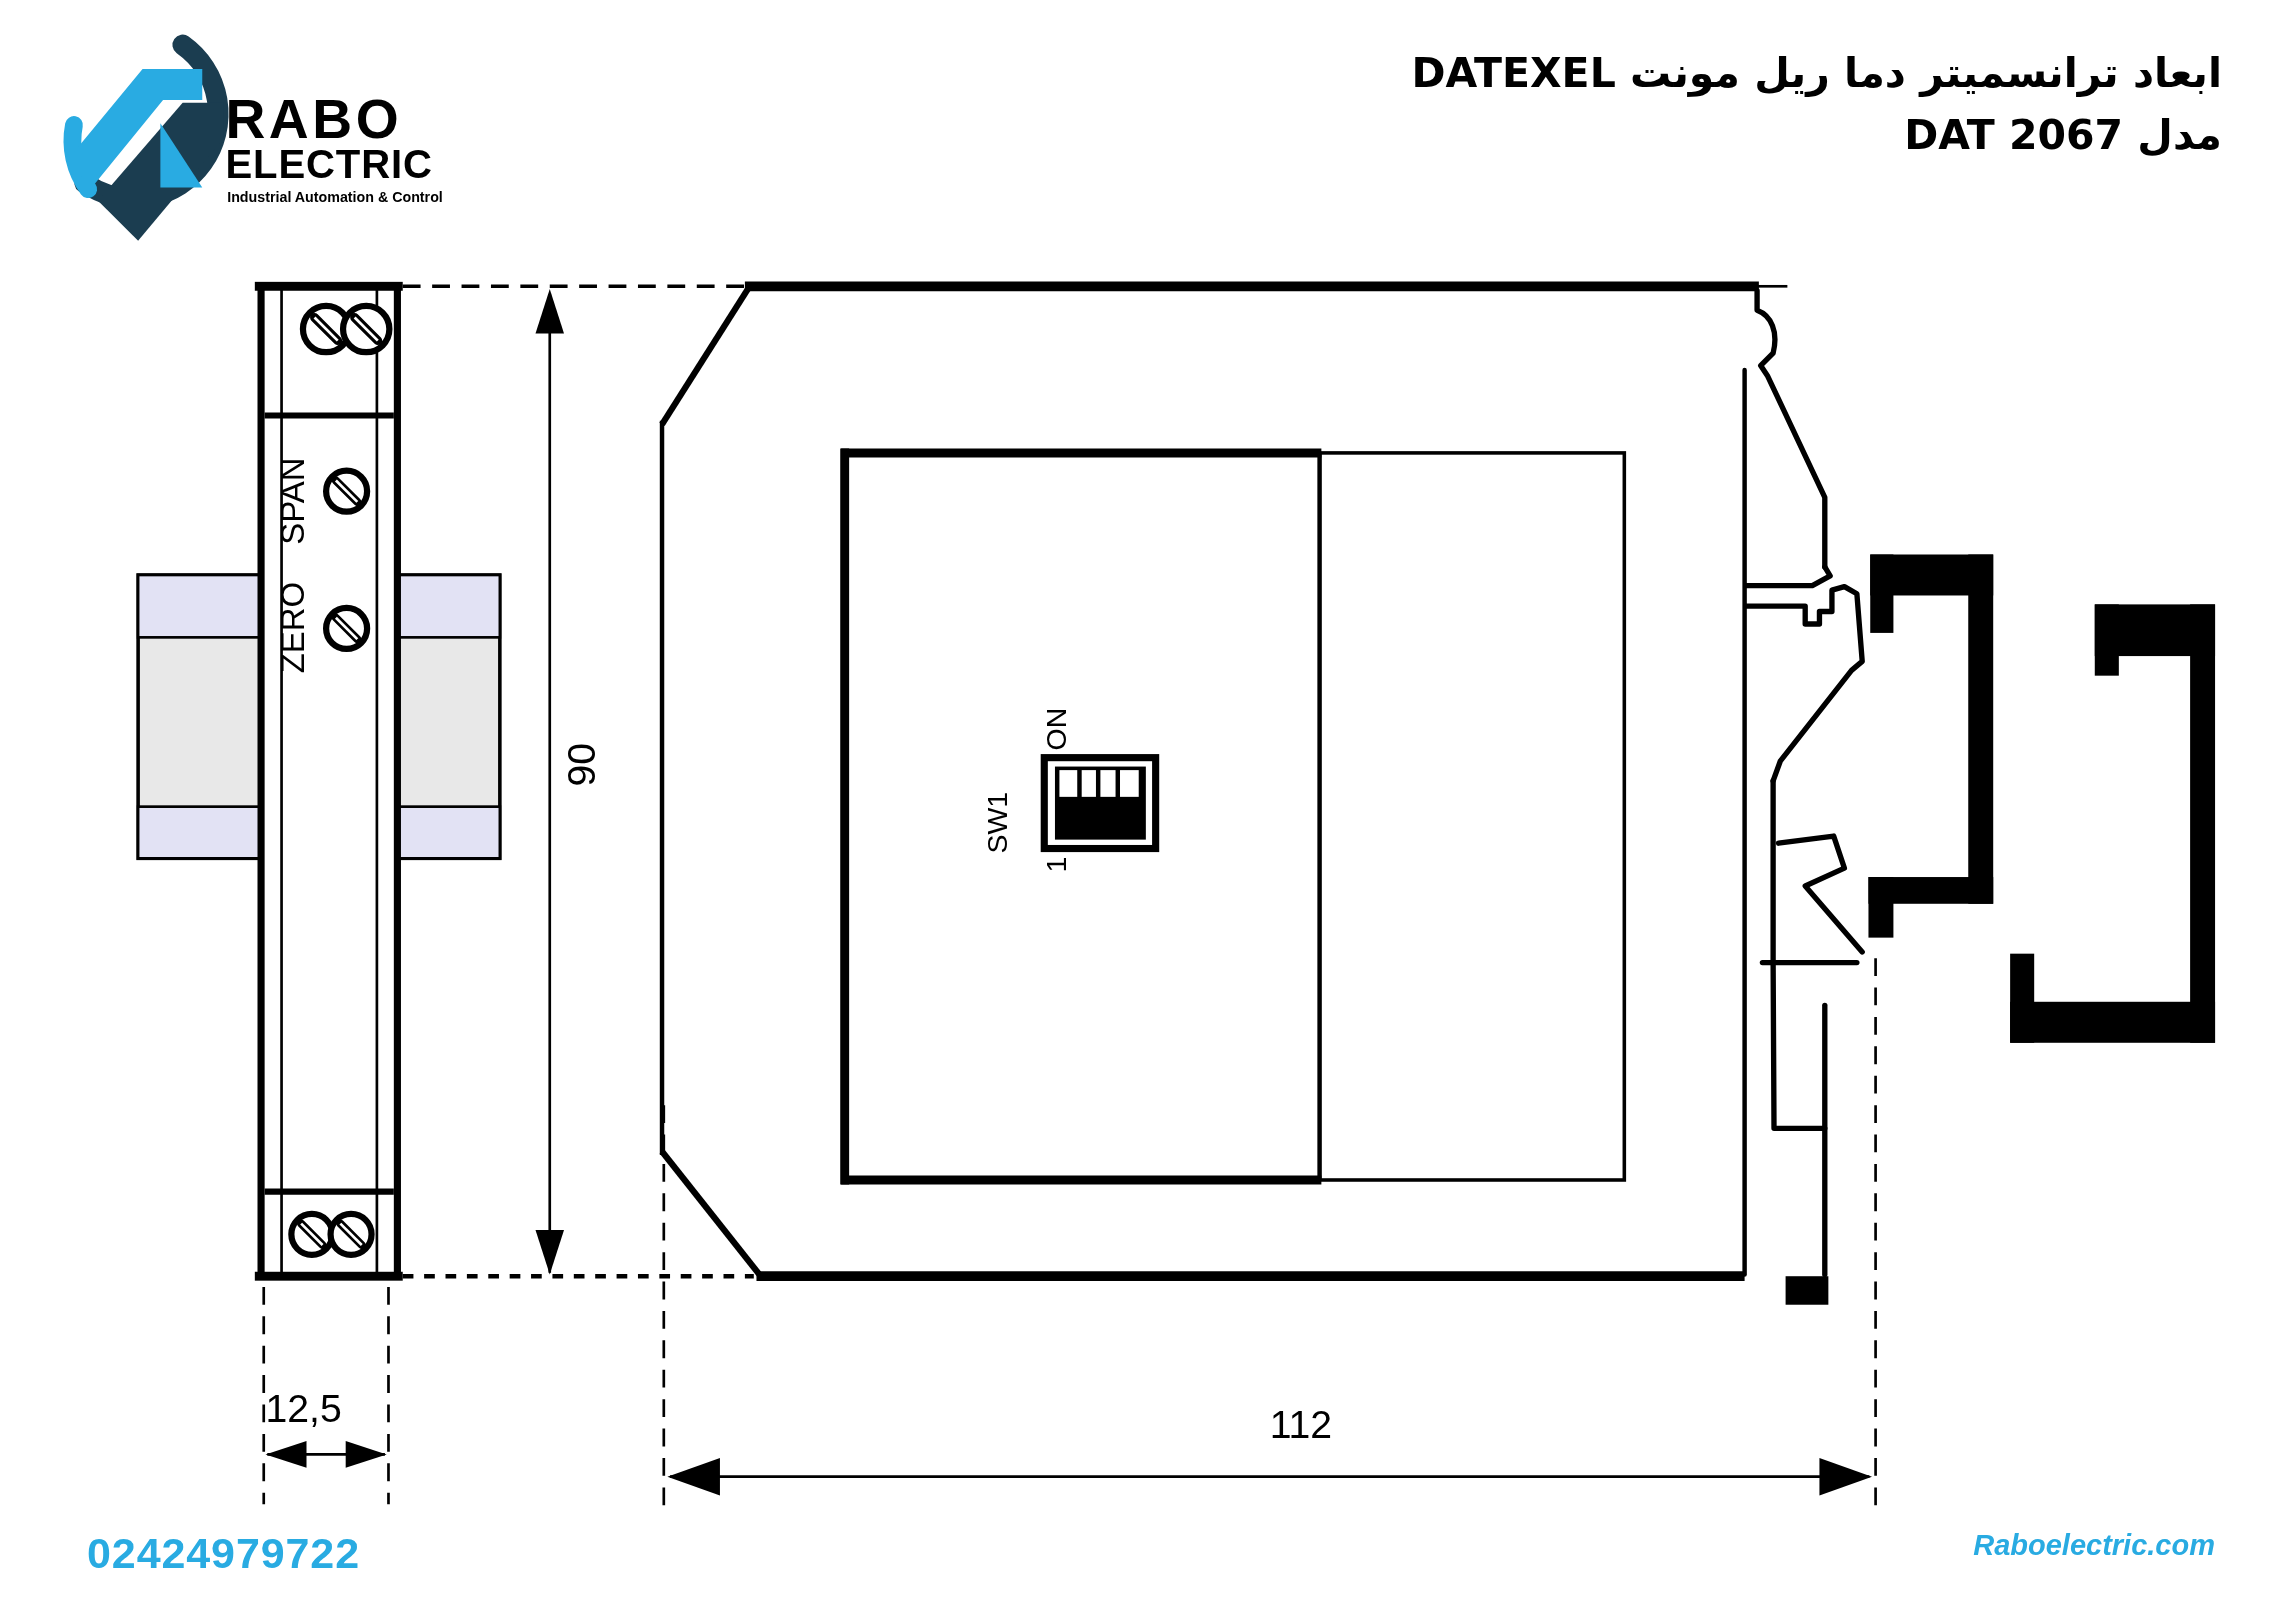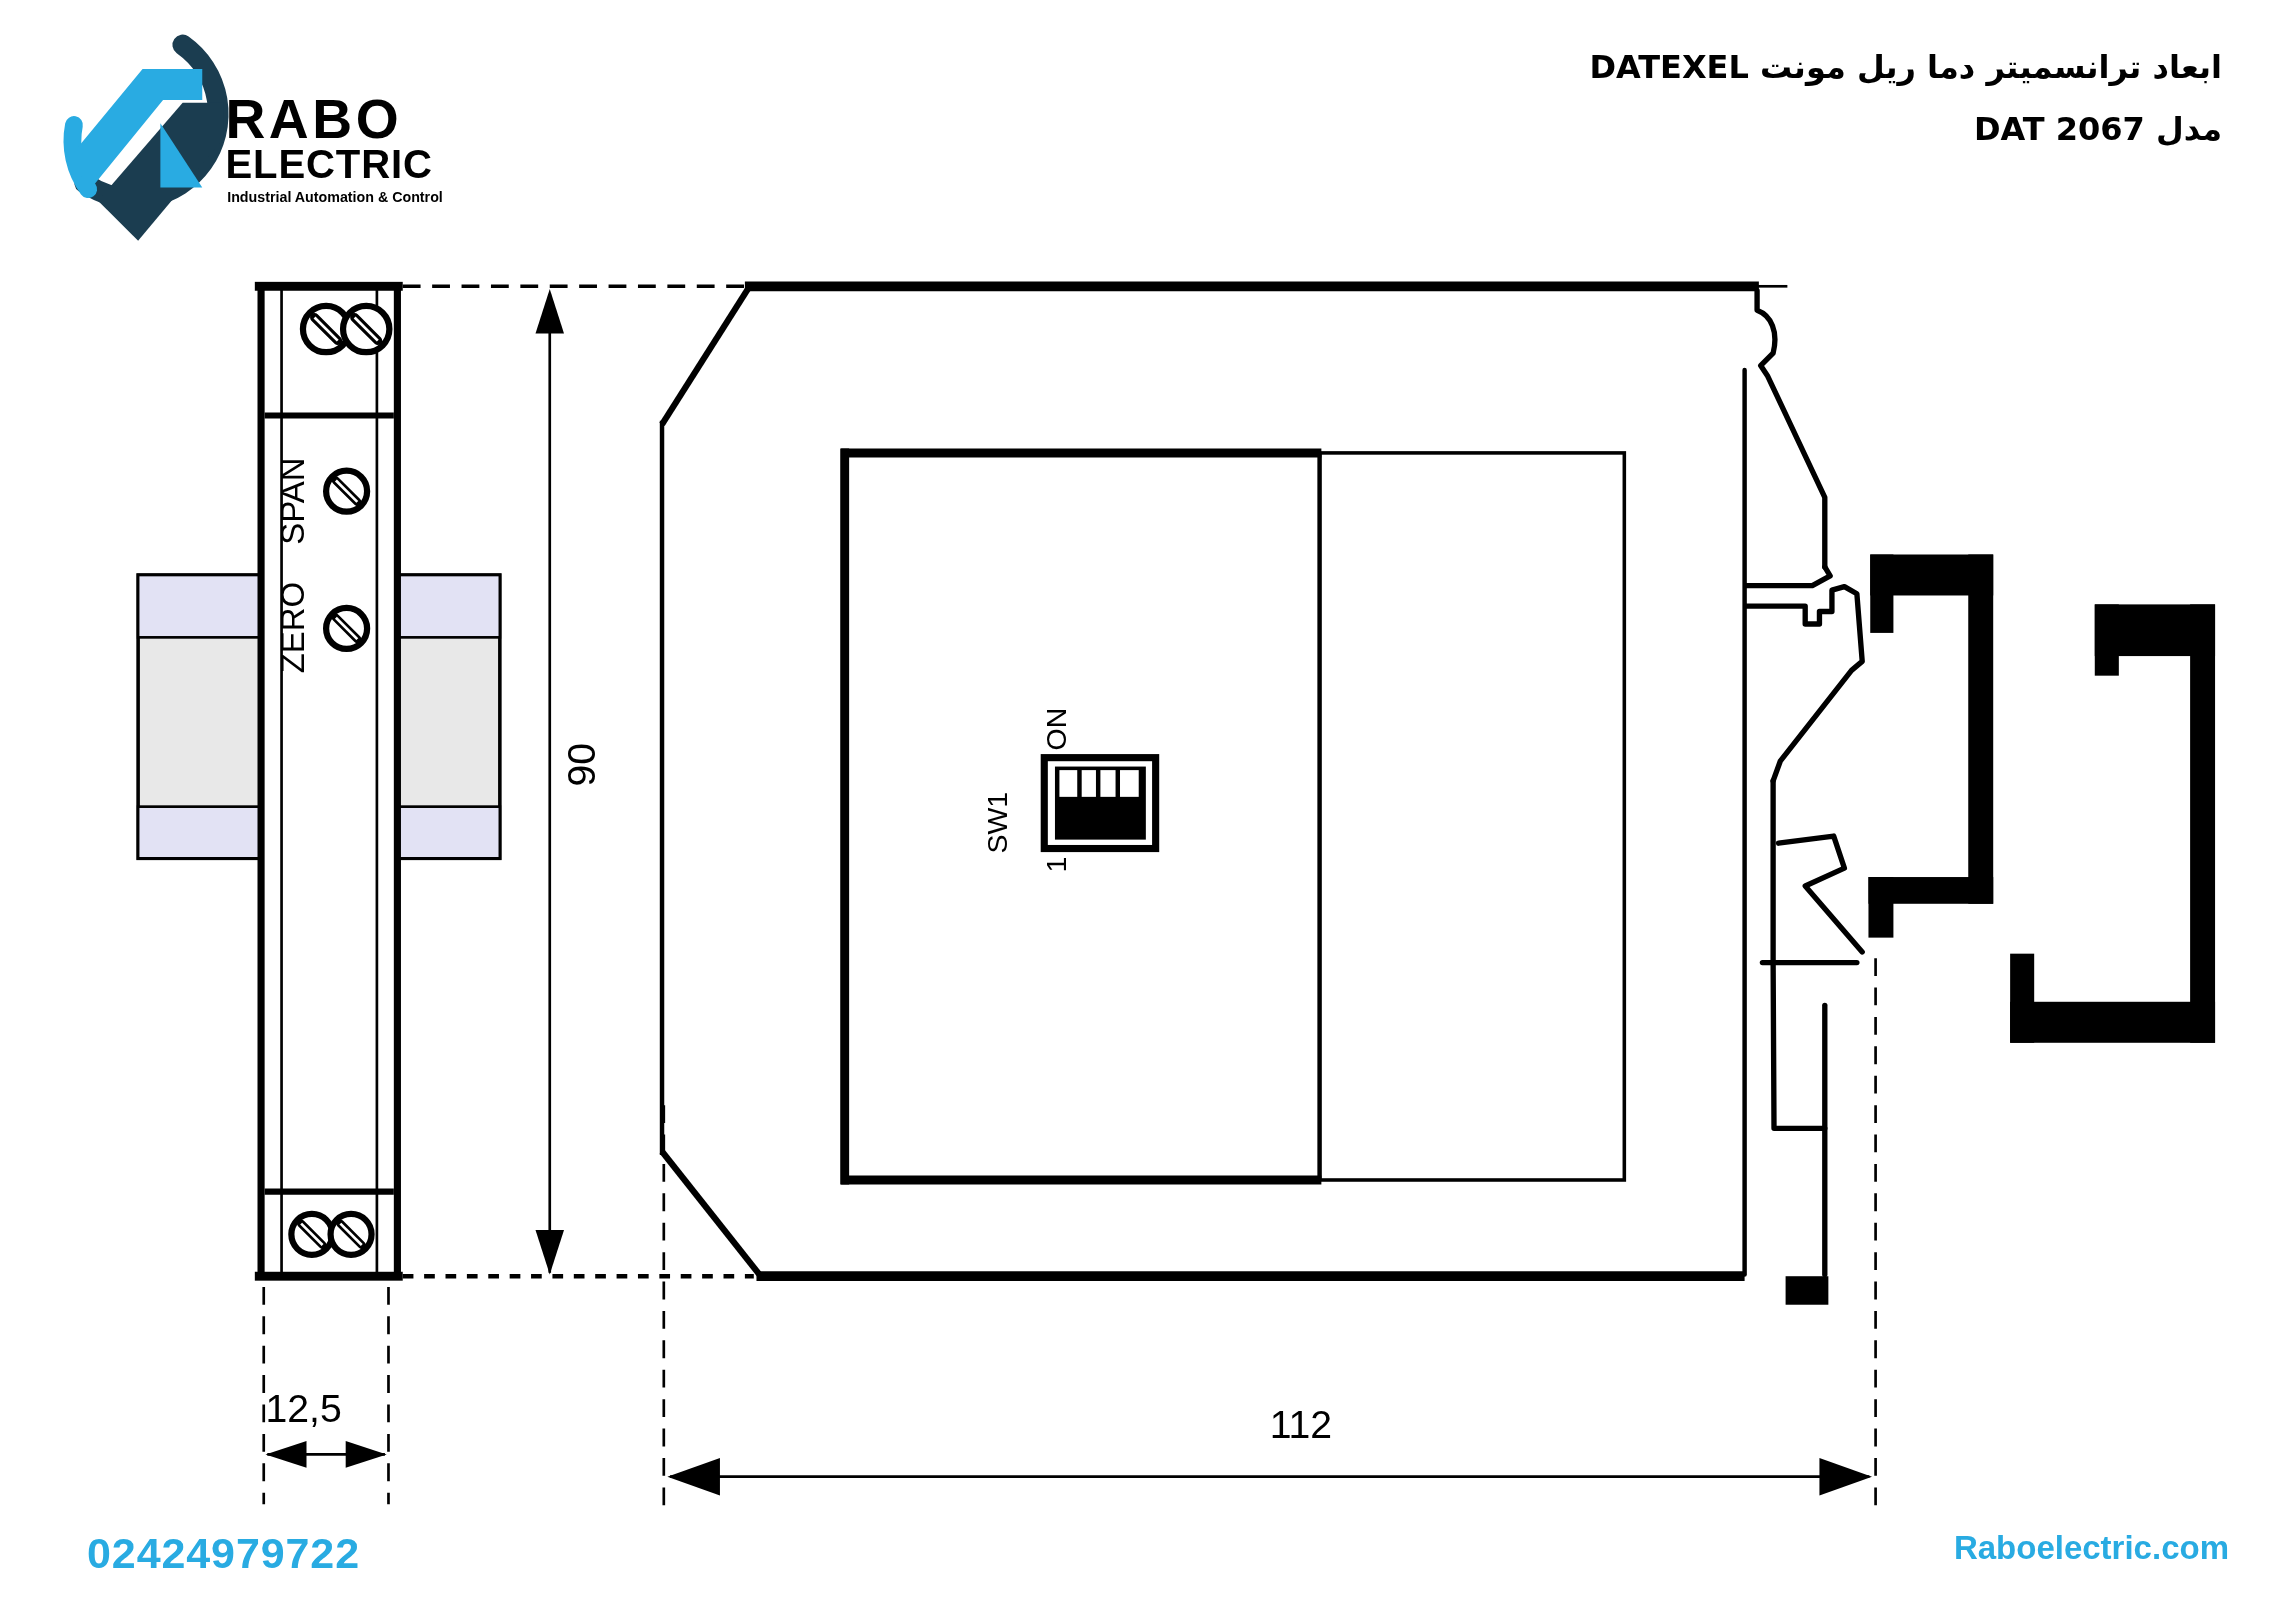--- a/index.html
+++ b/index.html
@@ -1,25 +1,25 @@
 <!DOCTYPE html>
 <html style="font-size:14.3px"><head>
 <meta charset="utf-8">
 <style>
   html,body{margin:0;padding:0;background:#ffffff;}
   #stage{position:relative;width:2281px;height:1624px;background:#fff;overflow:hidden;
          font-family:"Liberation Sans",sans-serif;}
   #drawing{position:absolute;left:0;top:0;}
   .fa{font-family:"DejaVu Sans",sans-serif;}
-  #title-block{position:absolute;top:36px;right:59px;text-align:right;direction:rtl;
-               color:#000;font-weight:bold;font-size:32px;line-height:62px;}
+  #title-block{position:absolute;top:42px;right:59px;text-align:right;direction:rtl;
+               color:#000;font-weight:bold;font-size:41px;line-height:62px;}
   #footer-phone{position:absolute;left:87px;top:1529px;color:#29ABE2;font-weight:bold;
                 font-size:43px;letter-spacing:0.9px;}
-  #footer-site{position:absolute;right:52px;top:1529px;color:#29ABE2;font-weight:bold;
-               font-size:33px;}
+  #footer-site{position:absolute;right:66px;top:1529px;color:#29ABE2;font-weight:bold;
+               font-size:29px;font-style:italic;}
   svg text{fill:#000;}
   .dimtxt{font-size:44px;font-family:"Liberation Sans",sans-serif;}
   .lbltxt{font-size:37px;font-family:"Liberation Sans",sans-serif;}
   .diptxt{font-size:32px;font-family:"Liberation Sans",sans-serif;}
 </style>
 </head>
 <body>
 
 <div id="stage">
 

